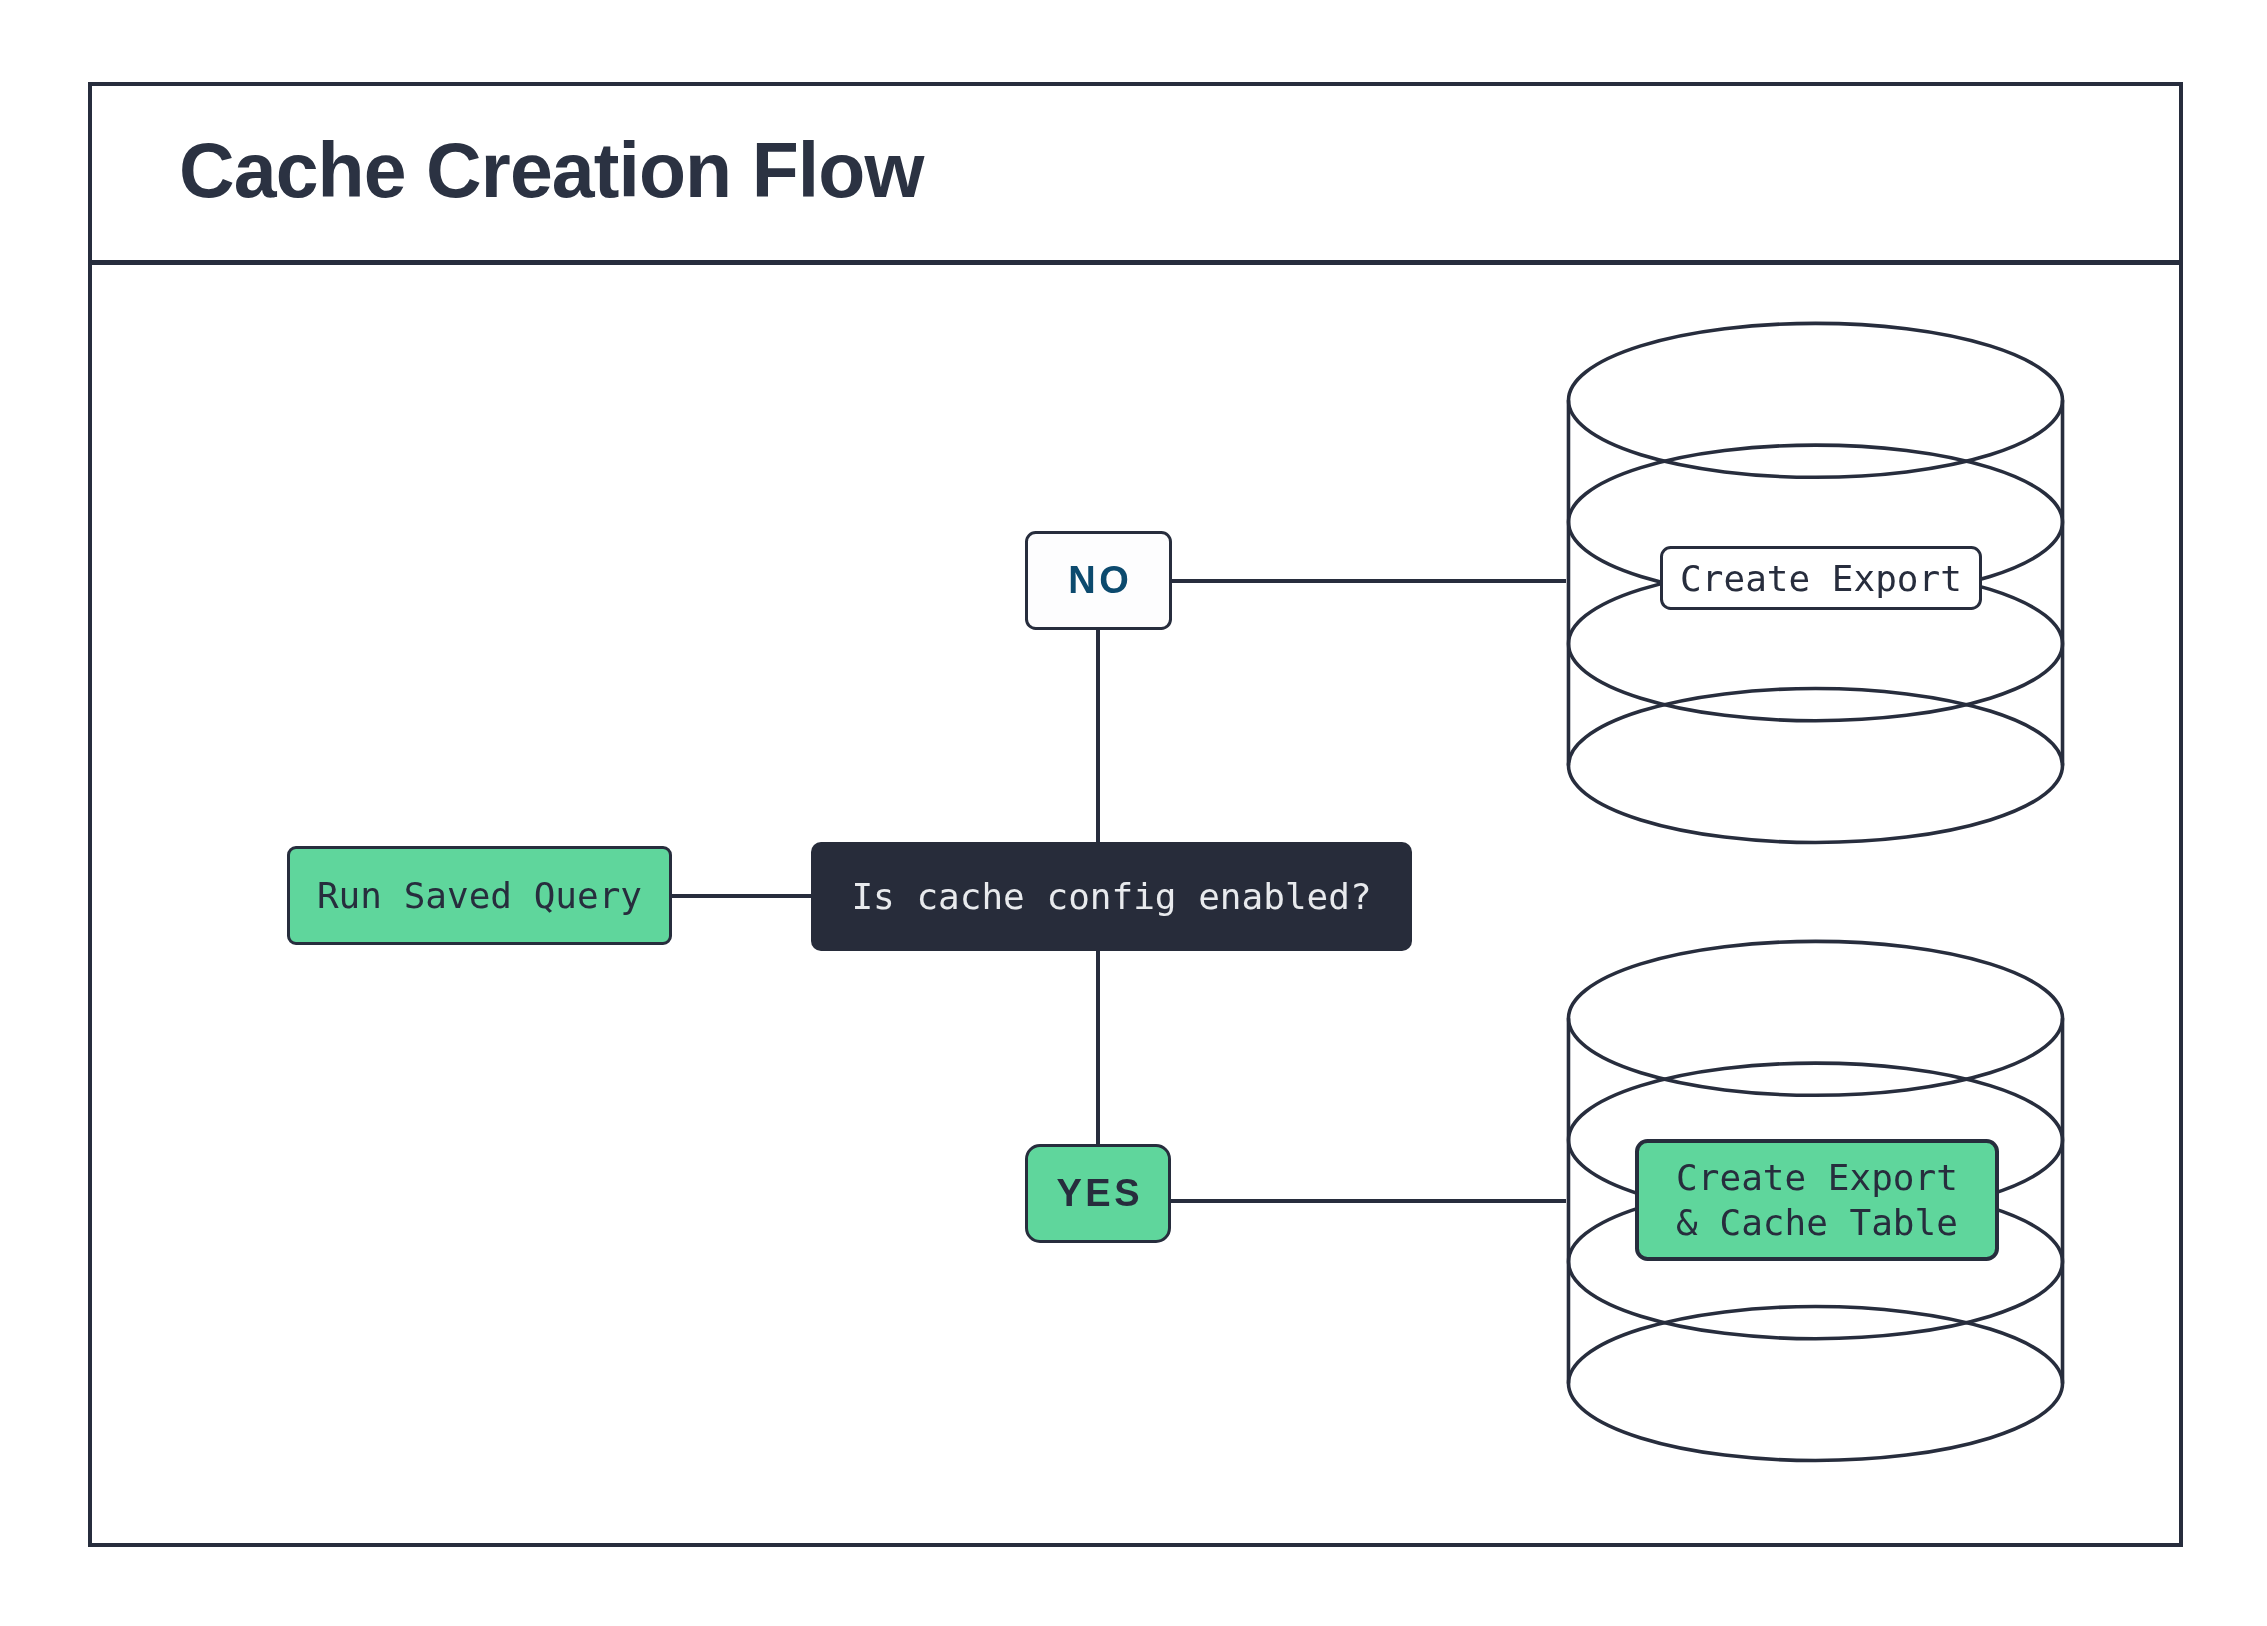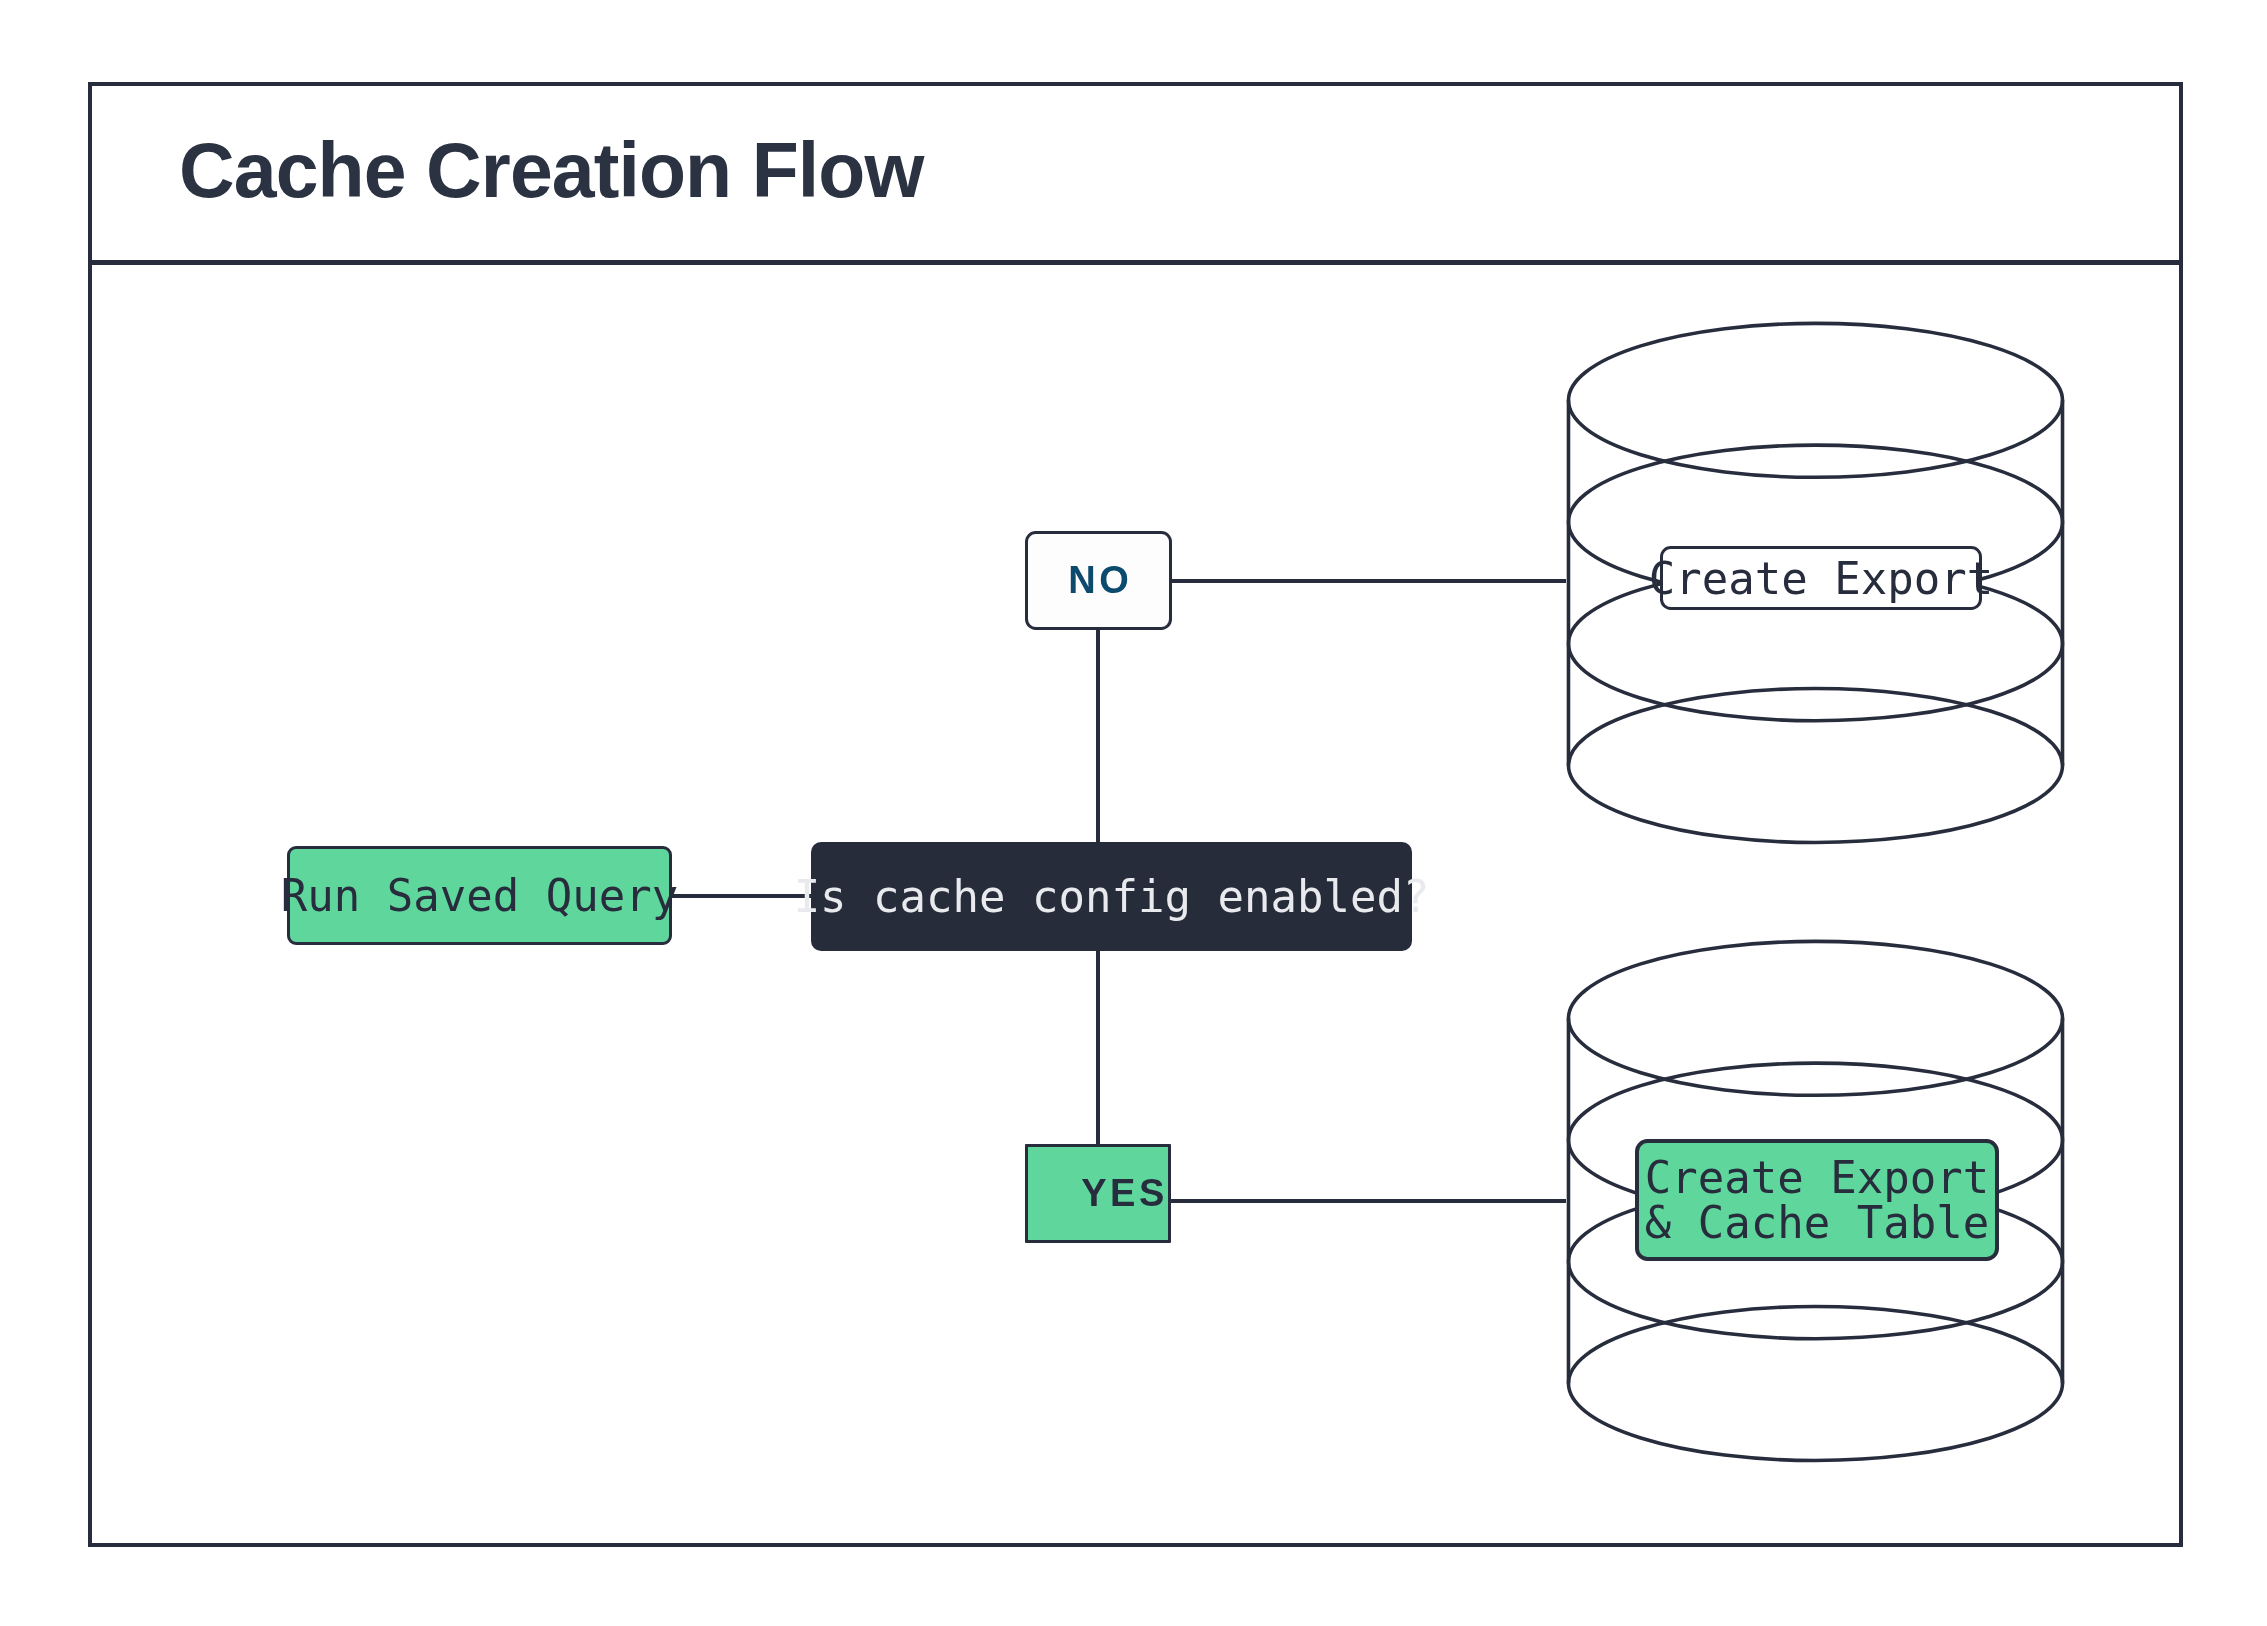--- a/index.html
+++ b/index.html
@@ -46,21 +46,21 @@
     width: 2095px;
     height: 4.5px;
     background: #272d3d;
   }
   .node {
     position: absolute;
     box-sizing: border-box;
     display: flex;
     align-items: center;
     justify-content: center;
-    font-size: 44px;
+    font-size: 36px;
     white-space: nowrap;
     z-index: 3;
   }
   .node-start {
     left: 287px;
     top: 846px;
     width: 385px;
     height: 99px;
     background: #5fd69c;
     border: 3.6px solid #272d3d;
@@ -91,28 +91,27 @@
     text-indent: 3.6px;
     color: #0c4a6e;
   }
   .node-yes {
     left: 1025px;
     top: 1144px;
     width: 146px;
     height: 99px;
     background: #5fd69c;
     border: 3.6px solid #272d3d;
-    border-radius: 1px;
+    border-radius: 15px;
     font-family: "Liberation Sans", sans-serif;
     font-weight: 700;
     font-size: 38px;
     letter-spacing: 3.6px;
     text-indent: 3.6px;
     color: #272d3d;
-    justify-content: flex-end;
   }
   .db-label-no {
     left: 1660px;
     top: 546px;
     width: 322px;
     height: 64px;
     background: #ffffff;
     border: 3.6px solid #272d3d;
     border-radius: 10.7px;
     color: #272d3d;

